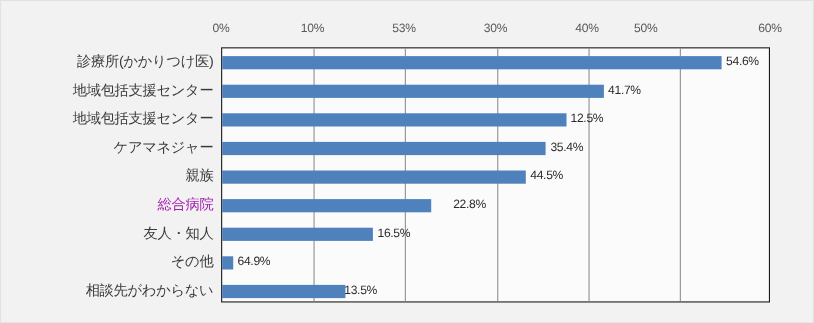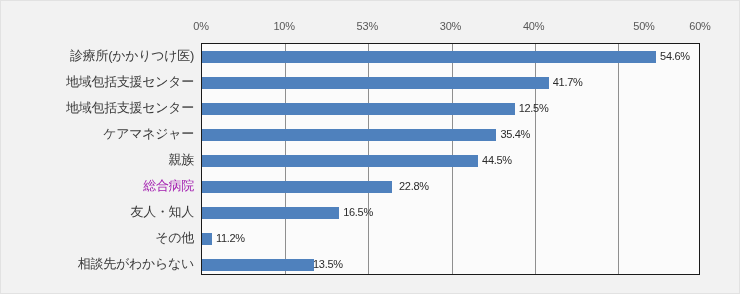--- a/index.html
+++ b/index.html
@@ -111,21 +111,21 @@
 <body>
 
 <div id="chart-root">
 
   <div id="x-axis-labels">
       <div class="x-tick-label" style="left: 200px; color: rgb(88, 88, 88);">0%</div>
       <div class="x-tick-label" style="left: 283.167px; color: rgb(88, 88, 88);">10%</div>
       <div class="x-tick-label" style="left: 366.333px; color: rgb(88, 88, 88);">53%</div>
       <div class="x-tick-label" style="left: 449.5px; color: rgb(88, 88, 88);">30%</div>
       <div class="x-tick-label" style="left: 532.667px; color: rgb(88, 88, 88);">40%</div>
-      <div class="x-tick-label" style="left: 643px; color: rgb(88, 88, 88);">50%</div>
+      <div class="x-tick-label" style="left: 586px; color: rgb(88, 88, 88);">50%</div>
       <div class="x-tick-label" style="left: 699px; color: rgb(88, 88, 88);">60%</div>
     </div>
 
   <div id="category-labels">
       <div class="cat-label" style="top: 0px; color: rgb(58, 58, 58);">診療所(かかりつけ医)</div>
       <div class="cat-label" style="top: 26px; color: rgb(58, 58, 58);">地域包括支援センター</div>
       <div class="cat-label" style="top: 52px; color: rgb(58, 58, 58);">地域包括支援センター</div>
       <div class="cat-label" style="top: 78px; color: rgb(58, 58, 58);">ケアマネジャー</div>
       <div class="cat-label" style="top: 104px; color: rgb(58, 58, 58);">親族</div>
       <div class="cat-label" style="top: 130px; color: #a21caf;">総合病院</div>
@@ -158,29 +158,29 @@
         <div class="bar-row" style="top: 78px;">
           <div class="bar" style="width: 294.41px; background: rgb(79, 129, 189);"></div>
           <div class="bar-value" style="left: 298.41px; color: rgb(43, 43, 43);">35.4%</div>
         </div>
         <div class="bar-row" style="top: 104px;">
           <div class="bar" style="width: 276.113px; background: rgb(79, 129, 189);"></div>
           <div class="bar-value" style="left: 280.113px; color: rgb(43, 43, 43);">44.5%</div>
         </div>
         <div class="bar-row" style="top: 130px;">
           <div class="bar" style="width: 189.62px; background: rgb(79, 129, 189);"></div>
-          <div class="bar-value" style="left: 197px; color: rgb(43, 43, 43);">22.8%</div>
+          <div class="bar-value" style="left: 210px; color: rgb(43, 43, 43);">22.8%</div>
         </div>
         <div class="bar-row" style="top: 156px;">
           <div class="bar" style="width: 137.225px; background: rgb(79, 129, 189);"></div>
           <div class="bar-value" style="left: 141.225px; color: rgb(43, 43, 43);">16.5%</div>
         </div>
         <div class="bar-row" style="top: 182px;">
           <div class="bar" style="width: 9.98px; background: rgb(79, 129, 189);"></div>
-          <div class="bar-value" style="left: 13.98px; color: rgb(43, 43, 43);">11.2%</div>
+          <div class="bar-value" style="left: 13.98px; color: rgb(43, 43, 43);">64.9%</div>
         </div>
         <div class="bar-row" style="top: 208px;">
           <div class="bar" style="width: 112.275px; background: rgb(79, 129, 189);"></div>
           <div class="bar-value" style="left: 111px; color: rgb(43, 43, 43);">13.5%</div>
         </div>
       </div>
   </div>
 
 </div>
 

